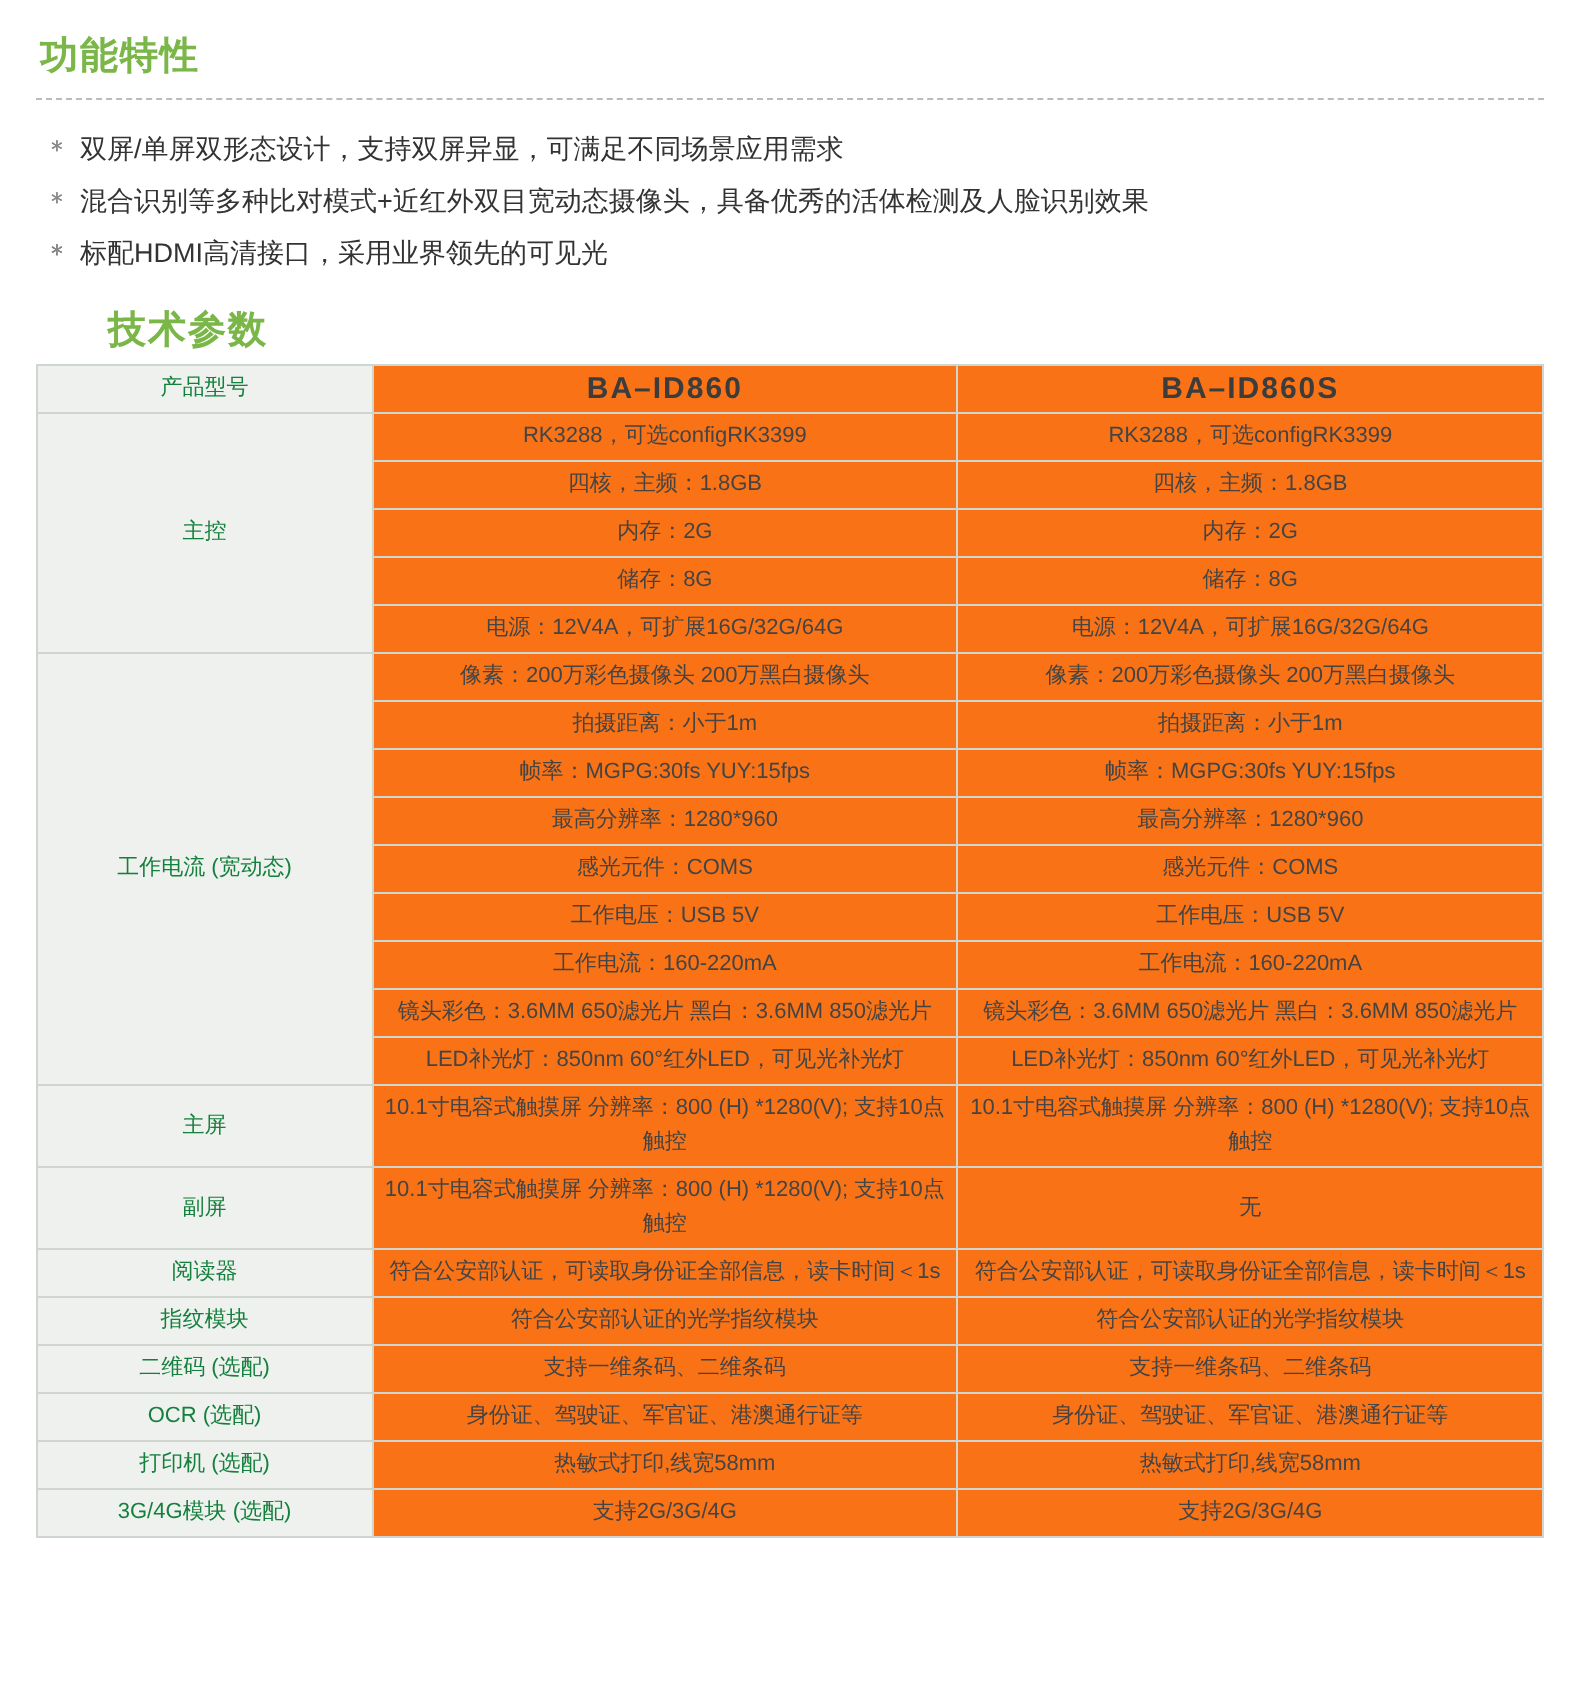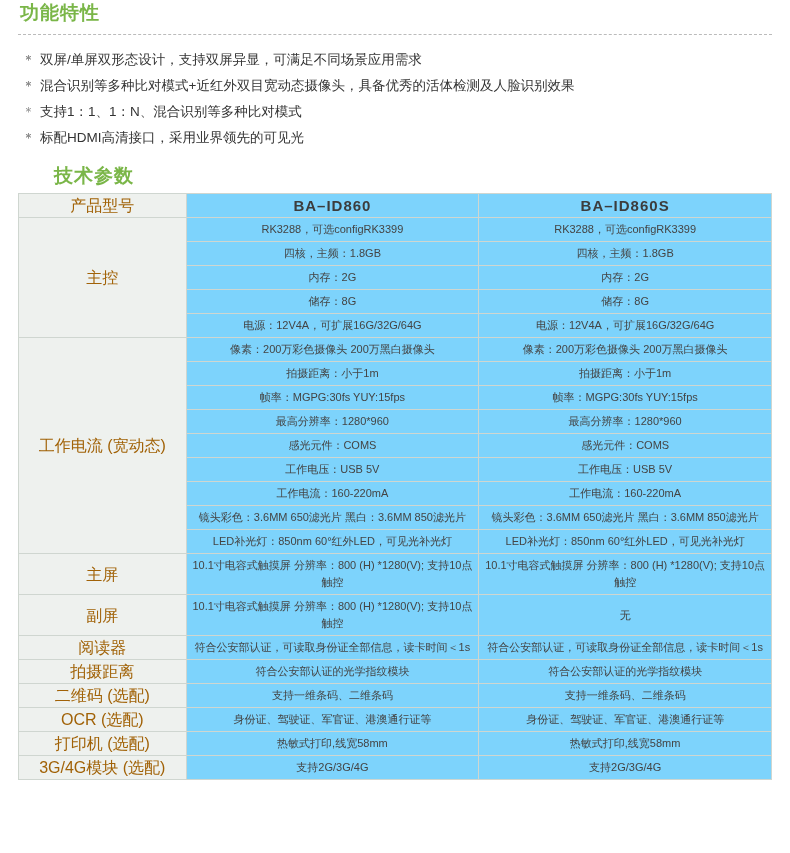--- a/index.html
+++ b/index.html
@@ -13,21 +13,21 @@
   .page { width: 790px; height: 853px; position: relative; padding: 0 18px; }
 
   
   .section-head {
     color: #7ab648;
     font-size: 19px;
     font-weight: bold;
     letter-spacing: 1px;
     padding-left: 2px;
   }
-  .sec1 { padding-top: 0; }
+  .sec1 { padding-top: 15px; }
   .hr-dashed {
     border: none;
     border-top: 1px dashed #bbb;
     margin: 8px 0 12px 0;
   }
 
   
   .features { margin: 0; padding: 0 0 0 4px; list-style: none; }
   .features li {
     font-size: 13.5px;
@@ -57,48 +57,48 @@
     border: 1px solid #cfd6d0;
     padding: 3px 4px;
     text-align: center;
     vertical-align: middle;
     line-height: 17px;
     height: 22px;
   }
   td.label {
     width: 166px;
     background: #eef1ee;
-    color: #a16207;
-    font-size: 16px;
+    color: #15803d;
+    font-size: 11px;
     font-weight: normal;
   }
   td.hdr {
     background: #eef1ee;
     color: #3c3c3c;
     font-size: 15px;
     font-weight: bold;
     letter-spacing: 1px;
     height: 34px;
   }
-  td.val { width: 290px; background: #7dd3fc; }
+  td.val { width: 290px; background: #f97316; }
 </style>
 </head>
 <body>
 
 <div class="page">
 
   <div class="section-head sec1">功能特性</div>
   <hr class="hr-dashed">
 
   <ul class="features">
       <li><span class="star">＊</span></li>
       <li><span class="star">＊</span><span>双屏/单屏双形态设计，支持双屏异显，可满足不同场景应用需求</span></li>
       <li><span class="star">＊</span></li>
       <li><span class="star">＊</span><span>混合识别等多种比对模式+近红外双目宽动态摄像头，具备优秀的活体检测及人脸识别效果</span></li>
-      <li><span class="star">＊</span><span>支持1：1、1：N、混合识别等多种比对模式</span></li>
+      <li><span class="star">＊</span></li>
       <li><span class="star">＊</span></li>
       <li><span class="star">＊</span><span>标配HDMI高清接口，采用业界领先的可见光</span></li>
     </ul>
 
   <div class="section-head sec2">技术参数</div>
 
   <table class="spec">
     <tbody>
         <tr>
           <td class="label hdr-label">产品型号</td>
@@ -172,21 +172,21 @@
           <td class="label">副屏</td>
           <td class="val">10.1寸电容式触摸屏  分辨率：800 (H) *1280(V); 支持10点触控</td>
           <td class="val">无</td>
         </tr>
         <tr>
           <td class="label">阅读器</td>
           <td class="val">符合公安部认证，可读取身份证全部信息，读卡时间＜1s</td>
           <td class="val">符合公安部认证，可读取身份证全部信息，读卡时间＜1s</td>
         </tr>
         <tr>
-          <td class="label">拍摄距离</td>
+          <td class="label">指纹模块</td>
           <td class="val">符合公安部认证的光学指纹模块</td>
           <td class="val">符合公安部认证的光学指纹模块</td>
         </tr>
         <tr>
           <td class="label">二维码 (选配)</td>
           <td class="val">支持一维条码、二维条码</td>
           <td class="val">支持一维条码、二维条码</td>
         </tr>
         <tr>
           <td class="label">OCR (选配)</td>

